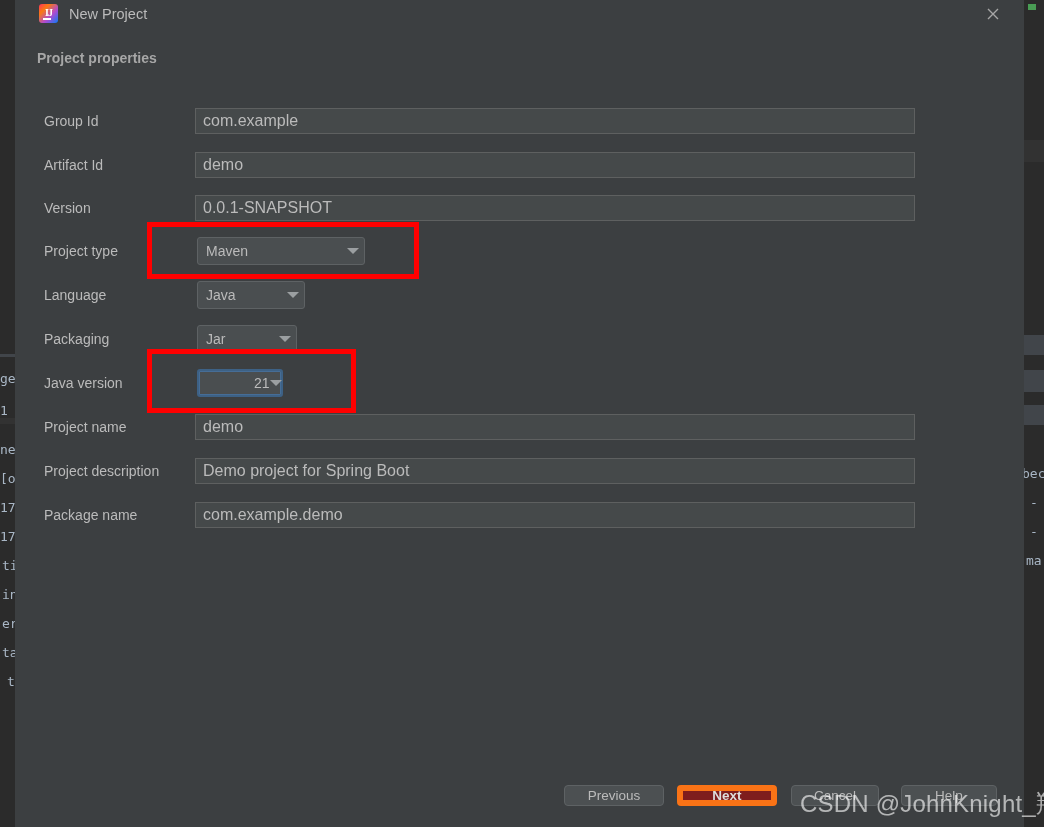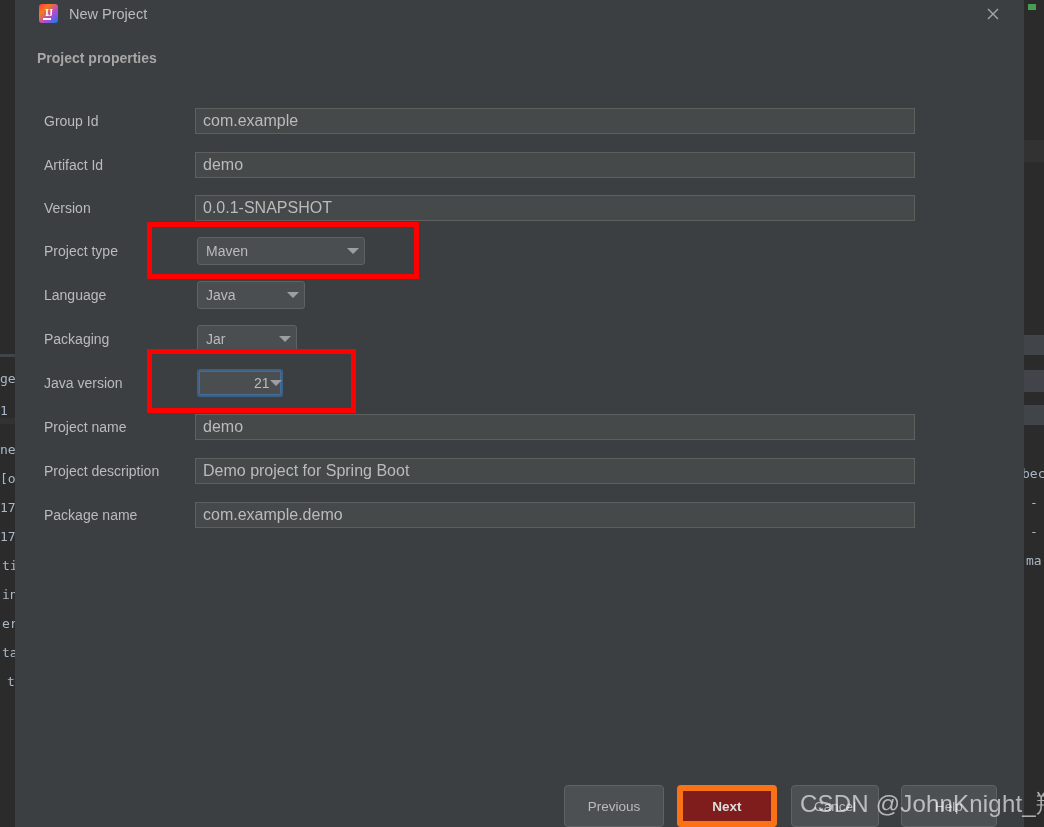--- a/index.html
+++ b/index.html
@@ -170,21 +170,21 @@
 
   
   #footer {
     position: absolute;
     left: 0; bottom: 0;
     width: 1009px; height: 56px;
   }
   .btn {
     position: absolute;
     top: 14px;
-    height: 42px;
+    height: 21px;
     border-radius: 4px;
     background: #4c5052;
     border: 1px solid #5e6264;
     color: #bbbbbb;
     font-size: 13.5px;
     font-family: "Liberation Sans", sans-serif;
     display: flex; align-items: center; justify-content: center;
     cursor: pointer;
   }
   .btn.primary {

